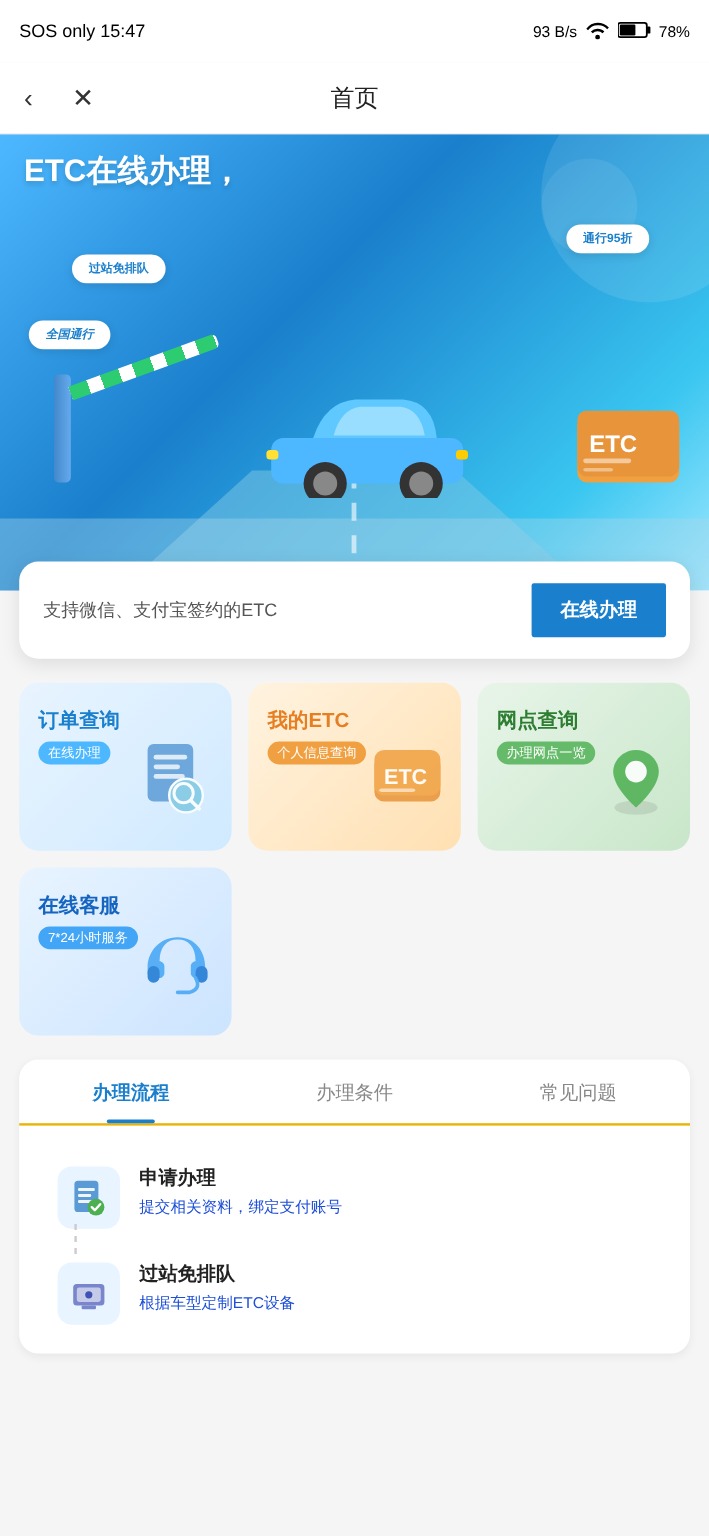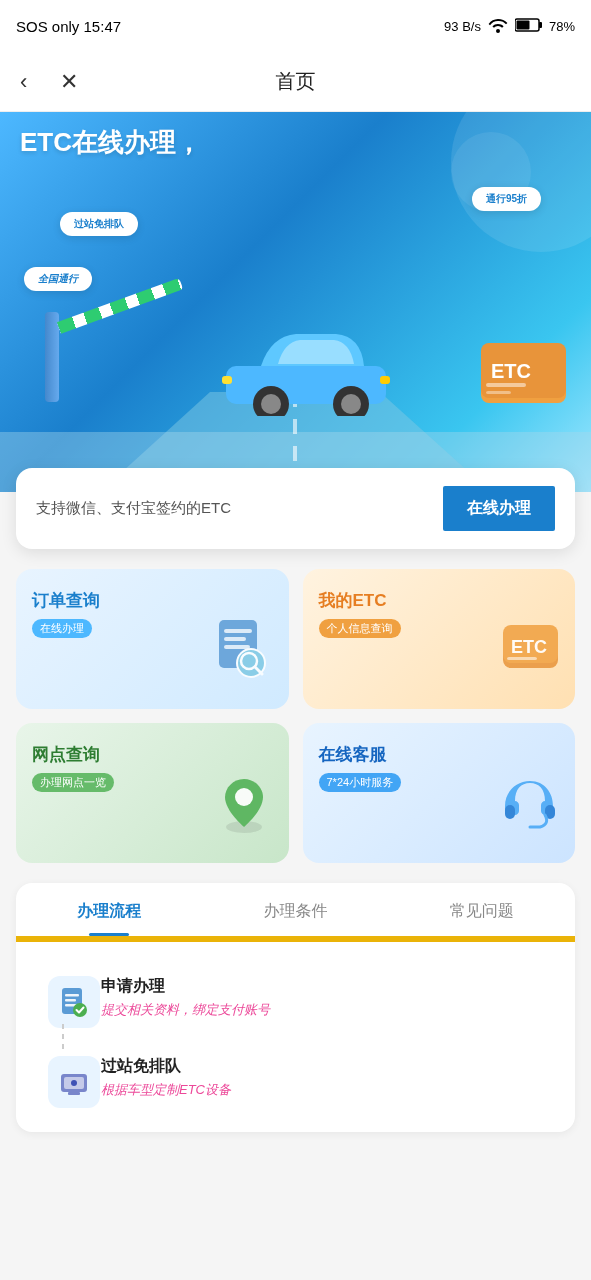--- a/index.html
+++ b/index.html
@@ -151,21 +151,21 @@
       border-radius: 2px;
       padding: 12px 24px;
       font-size: 16px;
       font-weight: 600;
       cursor: pointer;
     }
 
     
     .menu-grid {
       display: grid;
-      grid-template-columns: 1fr 1fr;
+      grid-template-columns: 1fr 1fr 1fr;
       gap: 14px;
       padding: 20px 16px;
     }
     .menu-card {
       border-radius: 16px;
       padding: 20px 16px;
       position: relative;
       overflow: hidden;
       min-height: 140px;
       cursor: pointer;
@@ -208,21 +208,21 @@
     
     .tabs-section {
       background: #fff;
       margin: 0 16px;
       border-radius: 16px;
       padding: 0;
       box-shadow: 0 2px 8px rgba(0,0,0,0.06);
     }
     .tabs-header {
       display: flex;
-      border-bottom: 6px solid #eab308;
+      border-bottom: 2px solid #eab308;
       align-items: flex-end;
     }
     .tab-item {
       flex: 1;
       text-align: center;
       padding: 18px 0 14px;
       font-size: 16px;
       font-weight: 500;
       color: #888;
       cursor: pointer;
@@ -244,21 +244,21 @@
       border-radius: 2px;
     }
 
     
     .process-list {
       padding: 20px 20px 10px;
     }
     .process-item {
       display: flex;
       align-items: flex-start;
-      gap: 1px;
+      gap: 16px;
       padding: 14px 12px;
       position: relative;
     }
     .process-item:not(:last-child)::after {
       content: '';
       position: absolute;
       left: 26px;
       top: 62px;
       bottom: -10px;
       width: 2px;
@@ -277,22 +277,21 @@
     }
     .process-text-box {}
     .process-title {
       font-size: 16px;
       font-weight: 600;
       color: #222;
       margin-bottom: 4px;
     }
     .process-desc {
       font-size: 13px;
-      color: #ec4899;
-      font-style: italic;
+      color: #1d4ed8;
     }
 
     
     .road-perspective {
       position: absolute;
       bottom: 0;
       left: 0; right: 0;
       height: 160px;
       overflow: hidden;
     }

